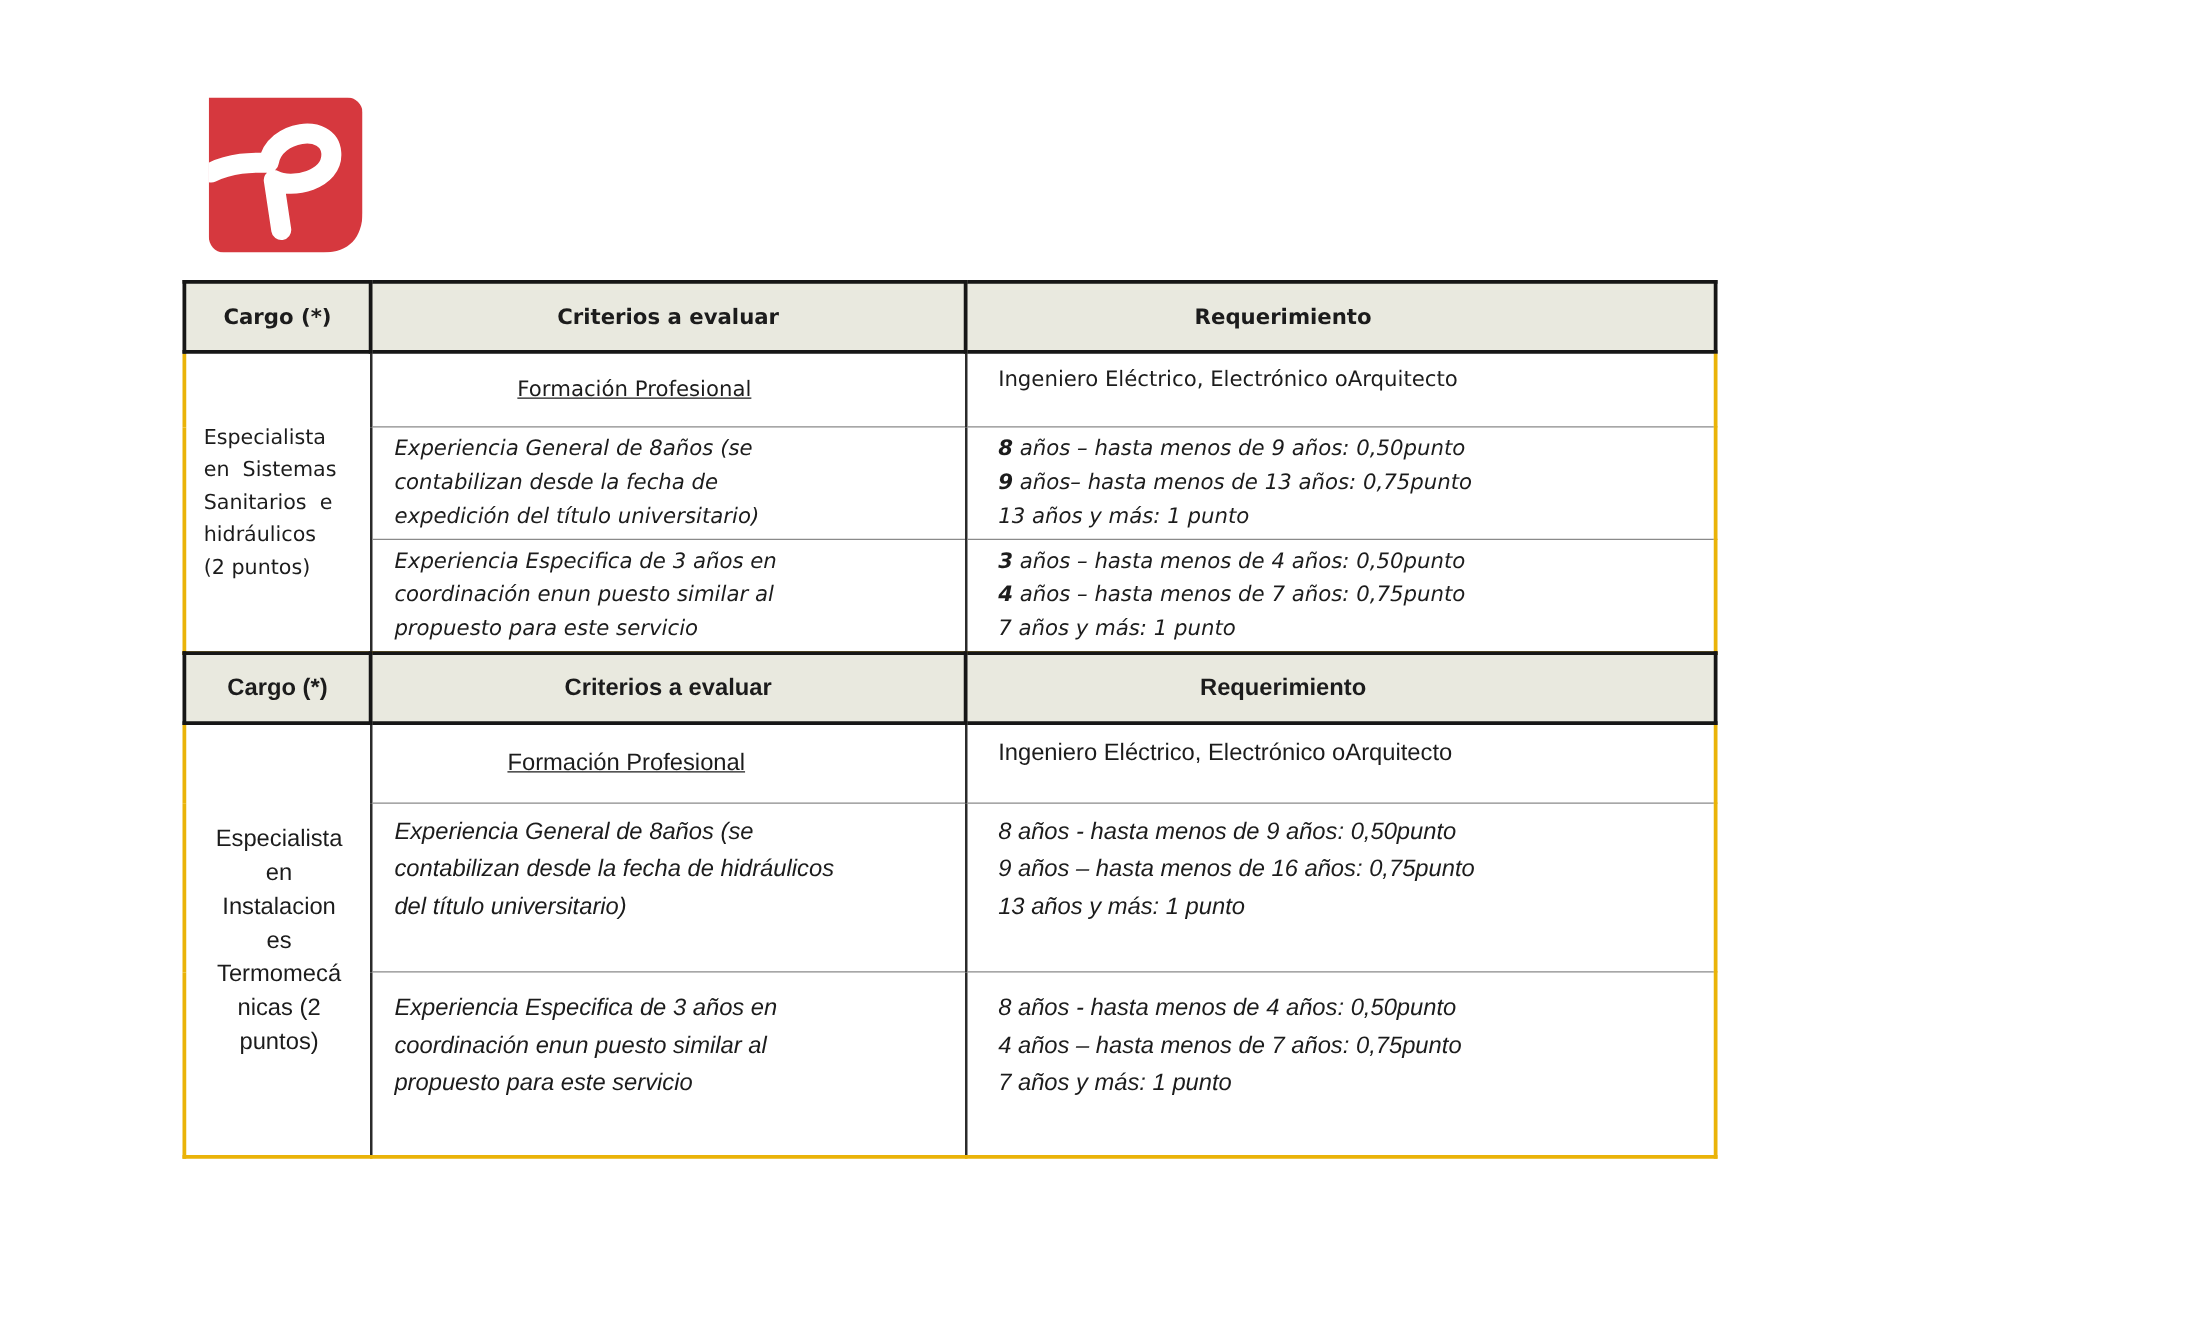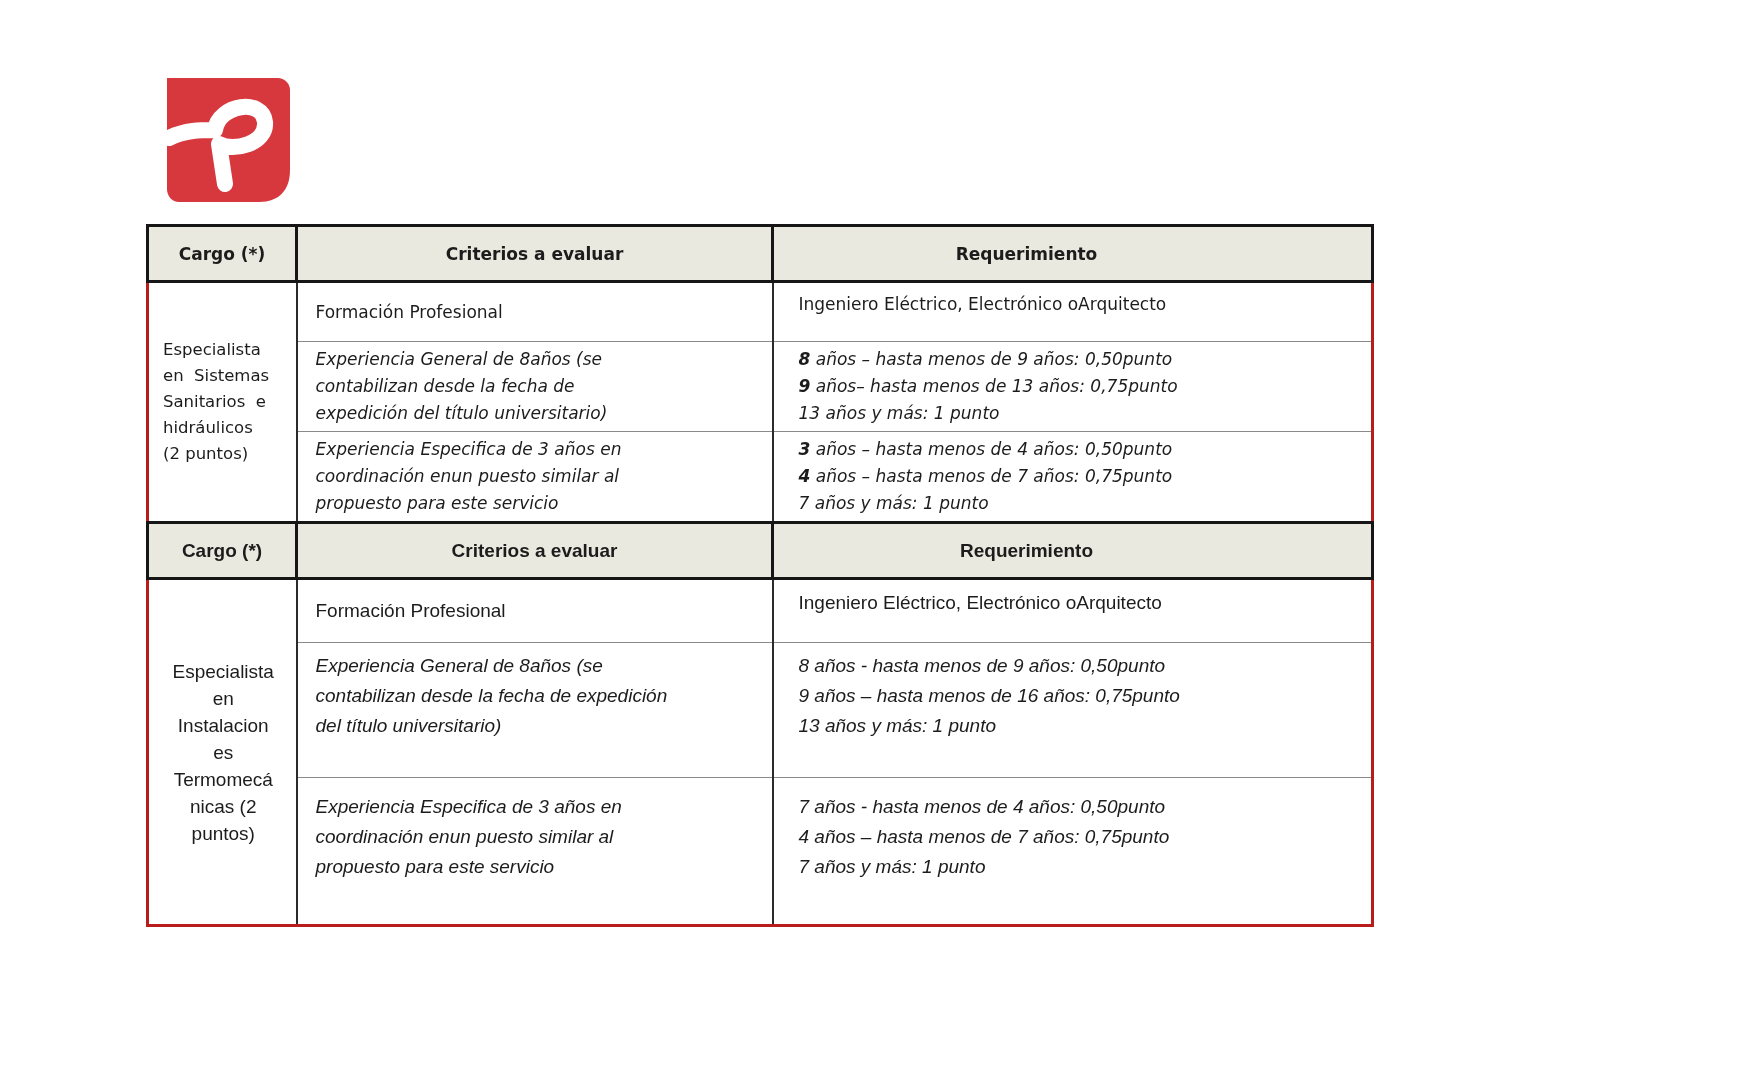--- a/index.html
+++ b/index.html
@@ -18,21 +18,21 @@
   
   .tables{
     position:absolute;left:146px;top:224px;width:1225px;
   }
   table{
     border-collapse:collapse;table-layout:fixed;width:1225px;
   }
   table.t2{margin-top:-3px;}
   .t1{font-family:"DejaVu Sans",sans-serif;font-size:17px;}
   .t2{font-family:"Liberation Sans",sans-serif;font-size:19px;}
-  table{border:3px solid #b91c1c;}
+  table{border:3px solid #eab308;}
   th{
     background:#e9e9df;
     border:3px solid #161616;
     font-weight:bold;
     text-align:center;
     padding:0;
   }
   .t1 th{font-size:17px;}
   .t2 th{font-size:19px;}
   th.th-req{padding-right:140px;padding-left:48px;}
@@ -54,21 +54,21 @@
     padding:6px 12px 6px 14px;
     vertical-align:middle;
   }
   .t1 td.cargo{font-size:16.5px;}
   .t2 td.cargo{font-size:19px;text-align:center;}
   .cargo-line{white-space:pre-wrap;line-height:26px;}
   .t2 .cargo-line{line-height:27px;}
   
   .t1 td.crit{line-height:27px;}
   .t2 td.crit{line-height:30px;}
-  td.crit.formacion{text-align:left;}
+  td.crit.formacion{text-align:center;text-decoration:underline;}
   .t1 td.crit.formacion{padding-right:72px;}
   .t2 td.crit.formacion{padding-right:85px;}
   
   td.req{padding-left:25px;}
   .t1 td.req{line-height:27px;}
   .t2 td.req{line-height:30px;}
   .vtop{vertical-align:top;padding-top:8px;}
   b.num{font-weight:bold;}
 </style>
 </head>
@@ -164,37 +164,37 @@
         <td class="crit formacion">
           <span>Formación Profesional</span>
         </td>
         <td class="req vtop">
           <div><span>Ingeniero Eléctrico, Electrónico oArquitecto</span></div>
         </td>
       </tr>
       <tr class="r2 sep">
         <td class="crit vtop">
           <div>Experiencia General de 8años (se</div>
-          <div>contabilizan desde la fecha de expedición</div>
+          <div>contabilizan desde la fecha de hidráulicos</div>
           <div>del título universitario)</div>
         </td>
         <td class="req vtop">
           <div><span>8 años - hasta menos de 9 años: 0,50punto</span></div>
           <div><span>9 años – hasta menos de 16 años: 0,75punto</span></div>
           <div><span>13 años y más: 1 punto</span></div>
         </td>
       </tr>
       <tr class="r3 sep">
         <td class="crit vtop" style="padding-top:14px">
           <div>Experiencia Especifica de 3 años en</div>
           <div>coordinación enun puesto similar al</div>
           <div>propuesto para este servicio</div>
         </td>
         <td class="req vtop" style="padding-top:14px">
-          <div><span>7 años - hasta menos de 4 años: 0,50punto</span></div>
+          <div><span>8 años - hasta menos de 4 años: 0,50punto</span></div>
           <div><span>4 años – hasta menos de 7 años: 0,75punto</span></div>
           <div><span>7 años y más: 1 punto</span></div>
         </td>
       </tr>
     </tbody>
       </table>
 
   </div>
 </div>
 

